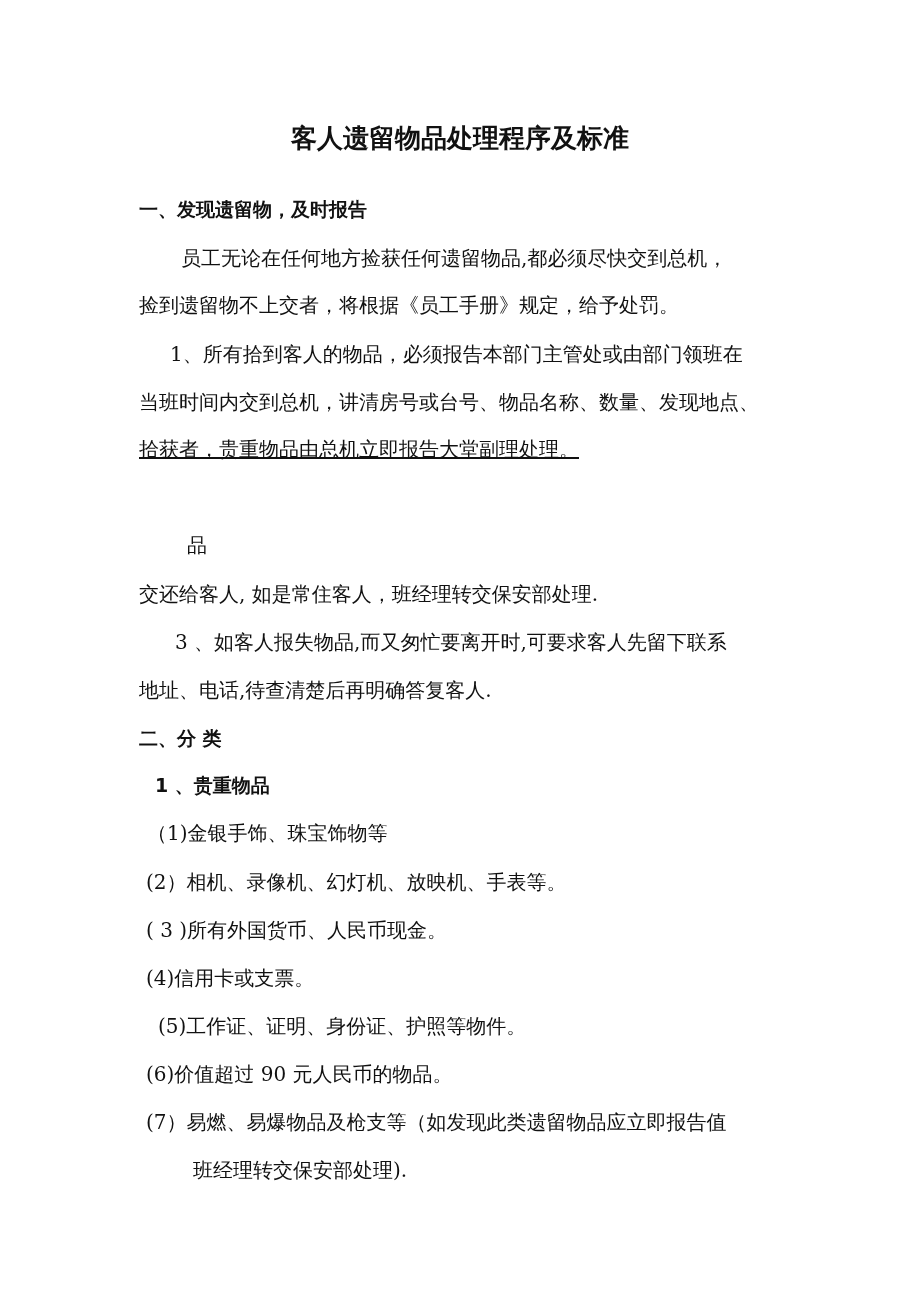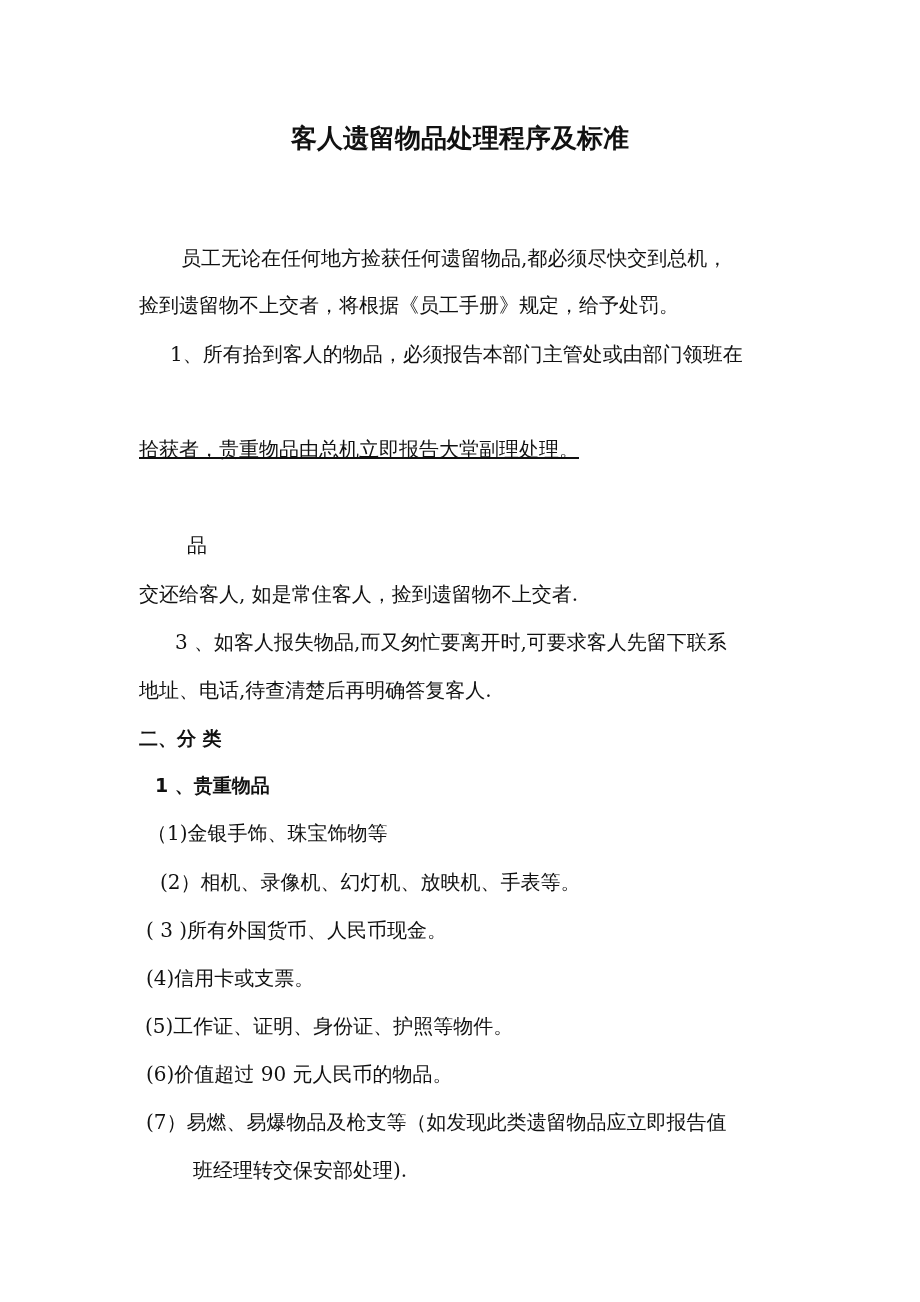--- a/index.html
+++ b/index.html
@@ -10,32 +10,34 @@
     .title { font-size: 26px; font-weight: bold; font-family: "DejaVu Sans", "Liberation Sans", sans-serif;
       left: 0; width: 920px; text-align: center; top: 122px; line-height: 32px; }
     .heading { font-weight: bold; font-family: "DejaVu Sans", "Liberation Sans", sans-serif; font-size: 19px; }
   </style>
 </head>
 <body>
 
 <div class="page">
   <div class="line title">客人遗留物品处理程序及标准</div>
 
+  <div class="line heading" style="left:139px; top:197px;">一、发现遗留物，及时报告</div>
   <div class="line" style="left:139px; top:293px;">捡到遗留物不上交者，将根据《员工手册》规定，给予处罚。</div>
   <div class="line" style="left:181px; top:246px;">员工无论在任何地方捡获任何遗留物品,都必须尽快交到总机，</div>
   <div class="line" style="left:170px; top:342px;">1、所有拾到客人的物品，必须报告本部门主管处或由部门领班在</div>
+  <div class="line" style="left:139px; top:390px;">当班时间内交到总机，讲清房号或台号、物品名称、数量、发现地点、</div>
   <div class="line" style="left:139px; top:437px;text-decoration:underline;">拾获者，贵重物品由总机立即报告大堂副理处理。</div>
   <div class="line" style="left:187px; top:533px;">品</div>
-  <div class="line" style="left:139px; top:582px;">交还给客人, 如是常住客人，捡到遗留物不上交者.</div>
+  <div class="line" style="left:139px; top:582px;">交还给客人, 如是常住客人，班经理转交保安部处理.</div>
   <div class="line" style="left:175px; top:630px;">3 、如客人报失物品,而又匆忙要离开时,可要求客人先留下联系</div>
   <div class="line" style="left:139px; top:678px;">地址、电话,待查清楚后再明确答复客人.</div>
 
   <div class="line heading" style="left:139px; top:726px;">二、分 类</div>
   <div class="line heading" style="left:155px; top:773px;">1 、贵重物品</div>
   <div class="line" style="left:147px; top:821px;">（1)金银手饰、珠宝饰物等</div>
-  <div class="line" style="left:146px; top:870px;margin-left:14px;">(2）相机、录像机、幻灯机、放映机、手表等。</div>
+  <div class="line" style="left:146px; top:870px;">(2）相机、录像机、幻灯机、放映机、手表等。</div>
   <div class="line" style="left:146px; top:918px;">( 3 )所有外国货币、人民币现金。</div>
   <div class="line" style="left:146px; top:966px;">(4)信用卡或支票。</div>
-  <div class="line" style="left:145px; top:1014px;">(5)工作证、证明、身份证、护照等物件。</div>
+  <div class="line" style="left:158px; top:1014px;">(5)工作证、证明、身份证、护照等物件。</div>
   <div class="line" style="left:146px; top:1062px;">(6)价值超过 90 元人民币的物品。</div>
   <div class="line" style="left:146px; top:1110px;">(7）易燃、易爆物品及枪支等（如发现此类遗留物品应立即报告值</div>
   <div class="line" style="left:193px; top:1158px;">班经理转交保安部处理).</div>
 </div>
 
 </body></html>

